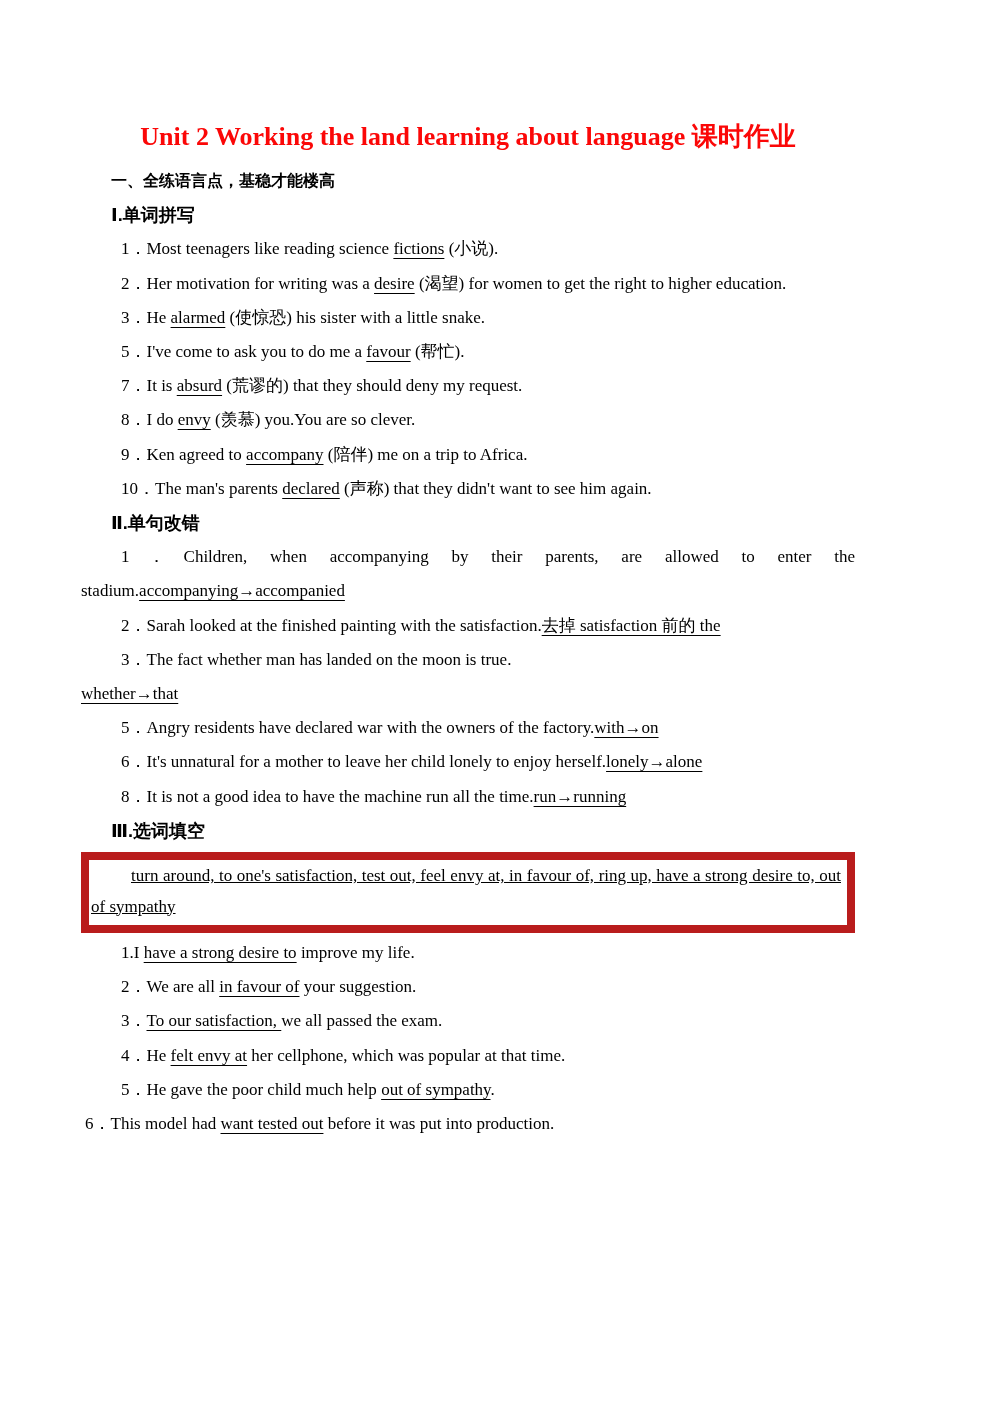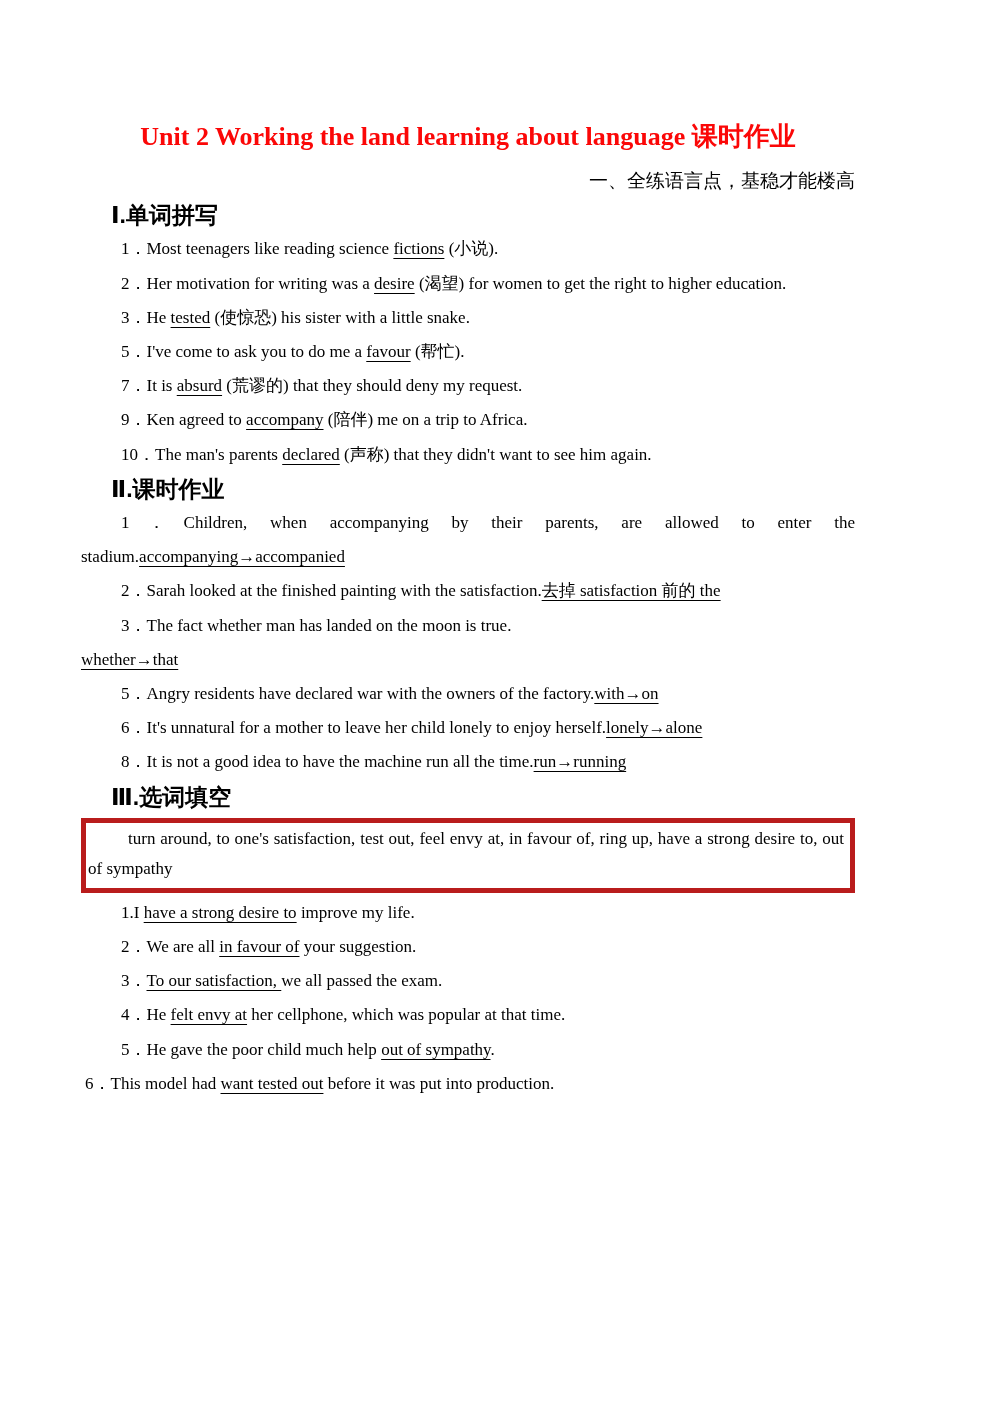--- a/index.html
+++ b/index.html
@@ -20,66 +20,67 @@
     font-size: 26px;
     font-weight: bold;
     text-align: center;
     line-height: 38px;
     margin: 0 0 8px 0;
     font-family: "Liberation Serif", "DejaVu Serif", serif;
   }
   .doc p { margin: 0; }
   .h-cn {
     font-family: "Liberation Sans", "DejaVu Sans", sans-serif;
-    font-weight: normal;
-    font-size: 19px;
+    font-weight: bold;
+    font-size: 16px;
     line-height: 34.2px;
     text-indent: 30px;
     margin-top: 6px !important;
-    text-align: right;
   }
   .h-sub {
     font-family: "Liberation Sans", "DejaVu Sans", sans-serif;
     font-weight: bold;
-    font-size: 23px;
+    font-size: 18px;
     line-height: 34.2px;
     text-indent: 30px;
   }
   .item  { line-height: 34.2px; text-indent: 40px; }
   .flush { line-height: 34.2px; text-indent: 0; }
   .sm    { text-indent: 4px; }
   .just  { text-align: justify; }
   .u     { text-decoration: underline; text-underline-offset: 4px; text-decoration-thickness: 1px; text-align: center; }
   .box {
-    border: 5px solid #b91c1c;
+    border: 8px solid #b91c1c;
     margin: 4px 0 3px 0;
     padding: 1px 6px 3px 2px;
+    text-decoration: underline;
   }
   .box-text {
     line-height: 30.5px;
     text-indent: 40px;
     text-align: justify;
   }
 </style>
 </head>
 <body>
 
 <div class="page">
   <h1 class="page-title" style="color: rgb(251, 7, 7);">Unit 2 Working the land learning about language 课时作业</h1>
   <div class="doc">
       <p class="h-cn"><span>一、全练语言点，基稳才能楼高</span></p>
       <p class="h-sub"><span>Ⅰ.单词拼写</span></p>
       <p class="item"><span>1．Most teenagers like reading science </span><span class="u">fictions</span><span> (小说).</span></p>
       <p class="item just"><span>2．Her motivation for writing was a </span><span class="u">desire</span><span> (渴望) for women to get the right to higher education.</span></p>
-      <p class="item"><span>3．He </span><span class="u">tested</span><span> (使惊恐) his sister with a little snake.</span></p>
+      <p class="item"><span>3．He </span><span class="u">alarmed</span><span> (使惊恐) his sister with a little snake.</span></p>
       <p class="item"><span>5．I've come to ask you to do me a </span><span class="u">favour</span><span> (帮忙).</span></p>
       <p class="item"><span>7．It is </span><span class="u">absurd</span><span> (荒谬的) that they should deny my request.</span></p>
+      <p class="item"><span>8．I do </span><span class="u">envy</span><span> (羡慕) you.You are so clever.</span></p>
       <p class="item"><span>9．Ken agreed to </span><span class="u">accompany</span><span> (陪伴) me on a trip to Africa.</span></p>
       <p class="item"><span>10．The man's parents </span><span class="u">declared</span><span> (声称) that they didn't want to see him again.</span></p>
-      <p class="h-sub"><span>Ⅱ.课时作业</span></p>
+      <p class="h-sub"><span>Ⅱ.单句改错</span></p>
       <p class="item just"><span>1．Children, when accompanying by their parents, are allowed to enter the stadium.</span><span class="u">accompanying→accompanied</span></p>
       <p class="item"><span>2．Sarah looked at the finished painting with the satisfaction.</span><span class="u">去掉 satisfaction 前的 the</span></p>
       <p class="item"><span>3．The fact whether man has landed on the moon is true.</span></p>
       <p class="flush"><span class="u">whether→that</span></p>
       <p class="item"><span>5．Angry residents have declared war with the owners of the factory.</span><span class="u">with→on</span></p>
       <p class="item"><span>6．It's unnatural for a mother to leave her child lonely to enjoy herself.</span><span class="u">lonely→alone</span></p>
       <p class="item"><span>8．It is not a good idea to have the machine run all the time.</span><span class="u">run→running</span></p>
       <p class="h-sub"><span>Ⅲ.选词填空</span></p>
       <div class="box">
         <p class="box-text"><span>turn around, to one's satisfaction, test out, feel envy at, in favour of, ring up, have a strong desire to, out of sympathy</span></p>

